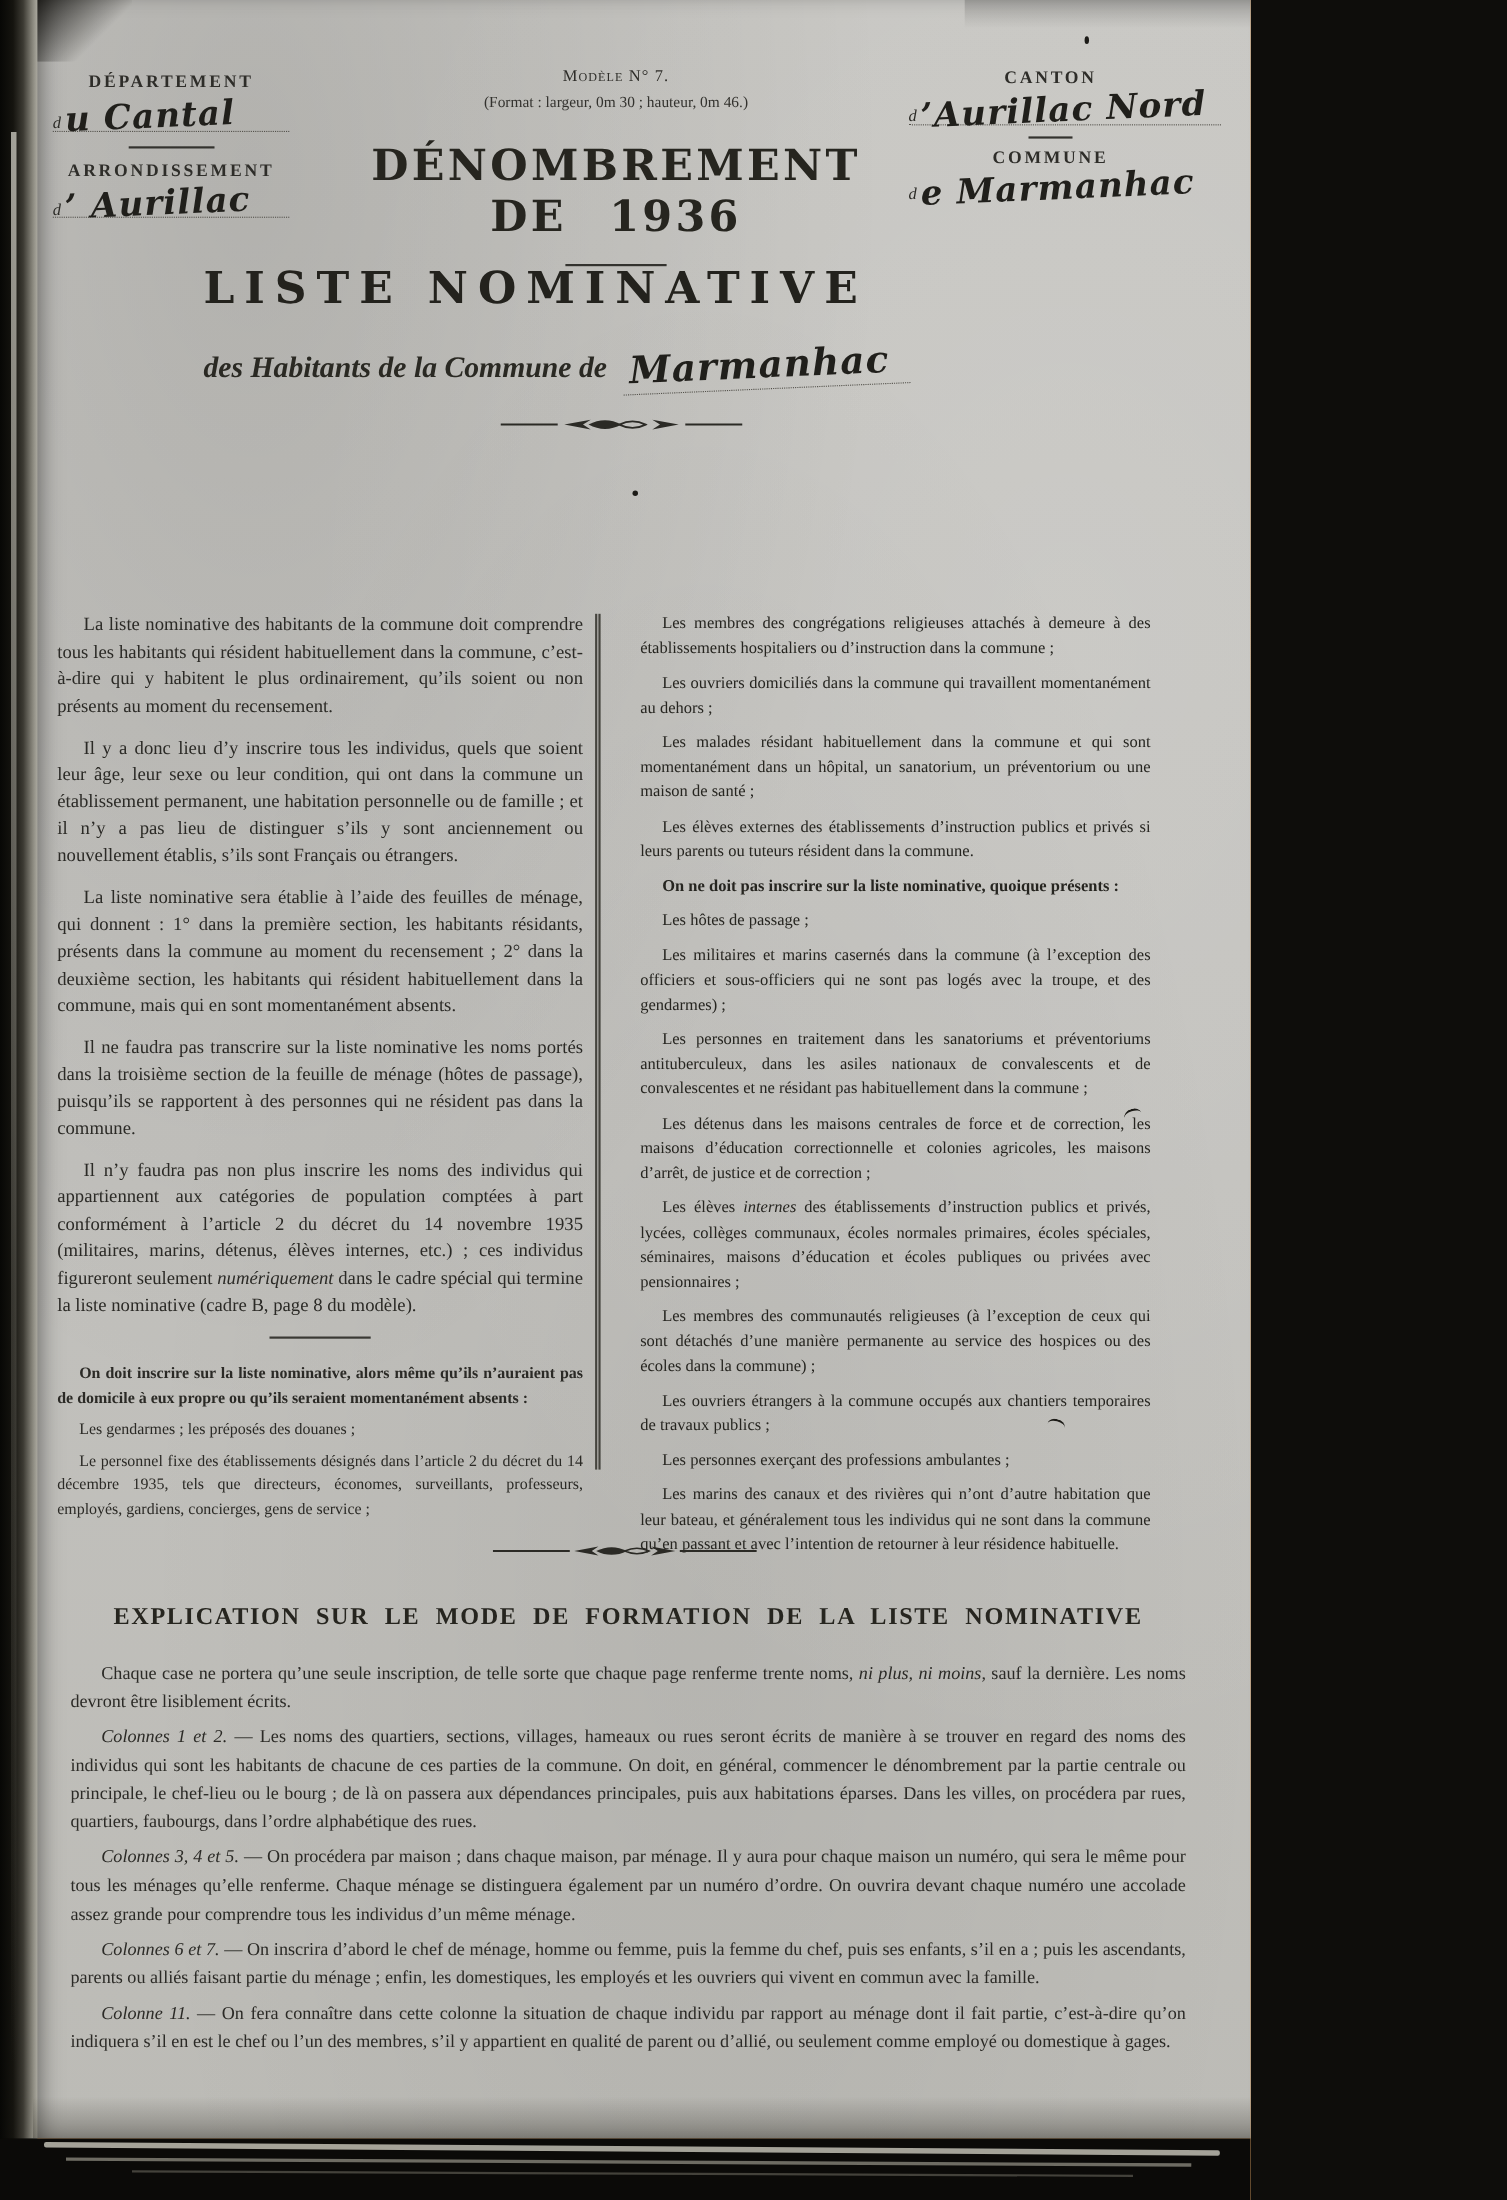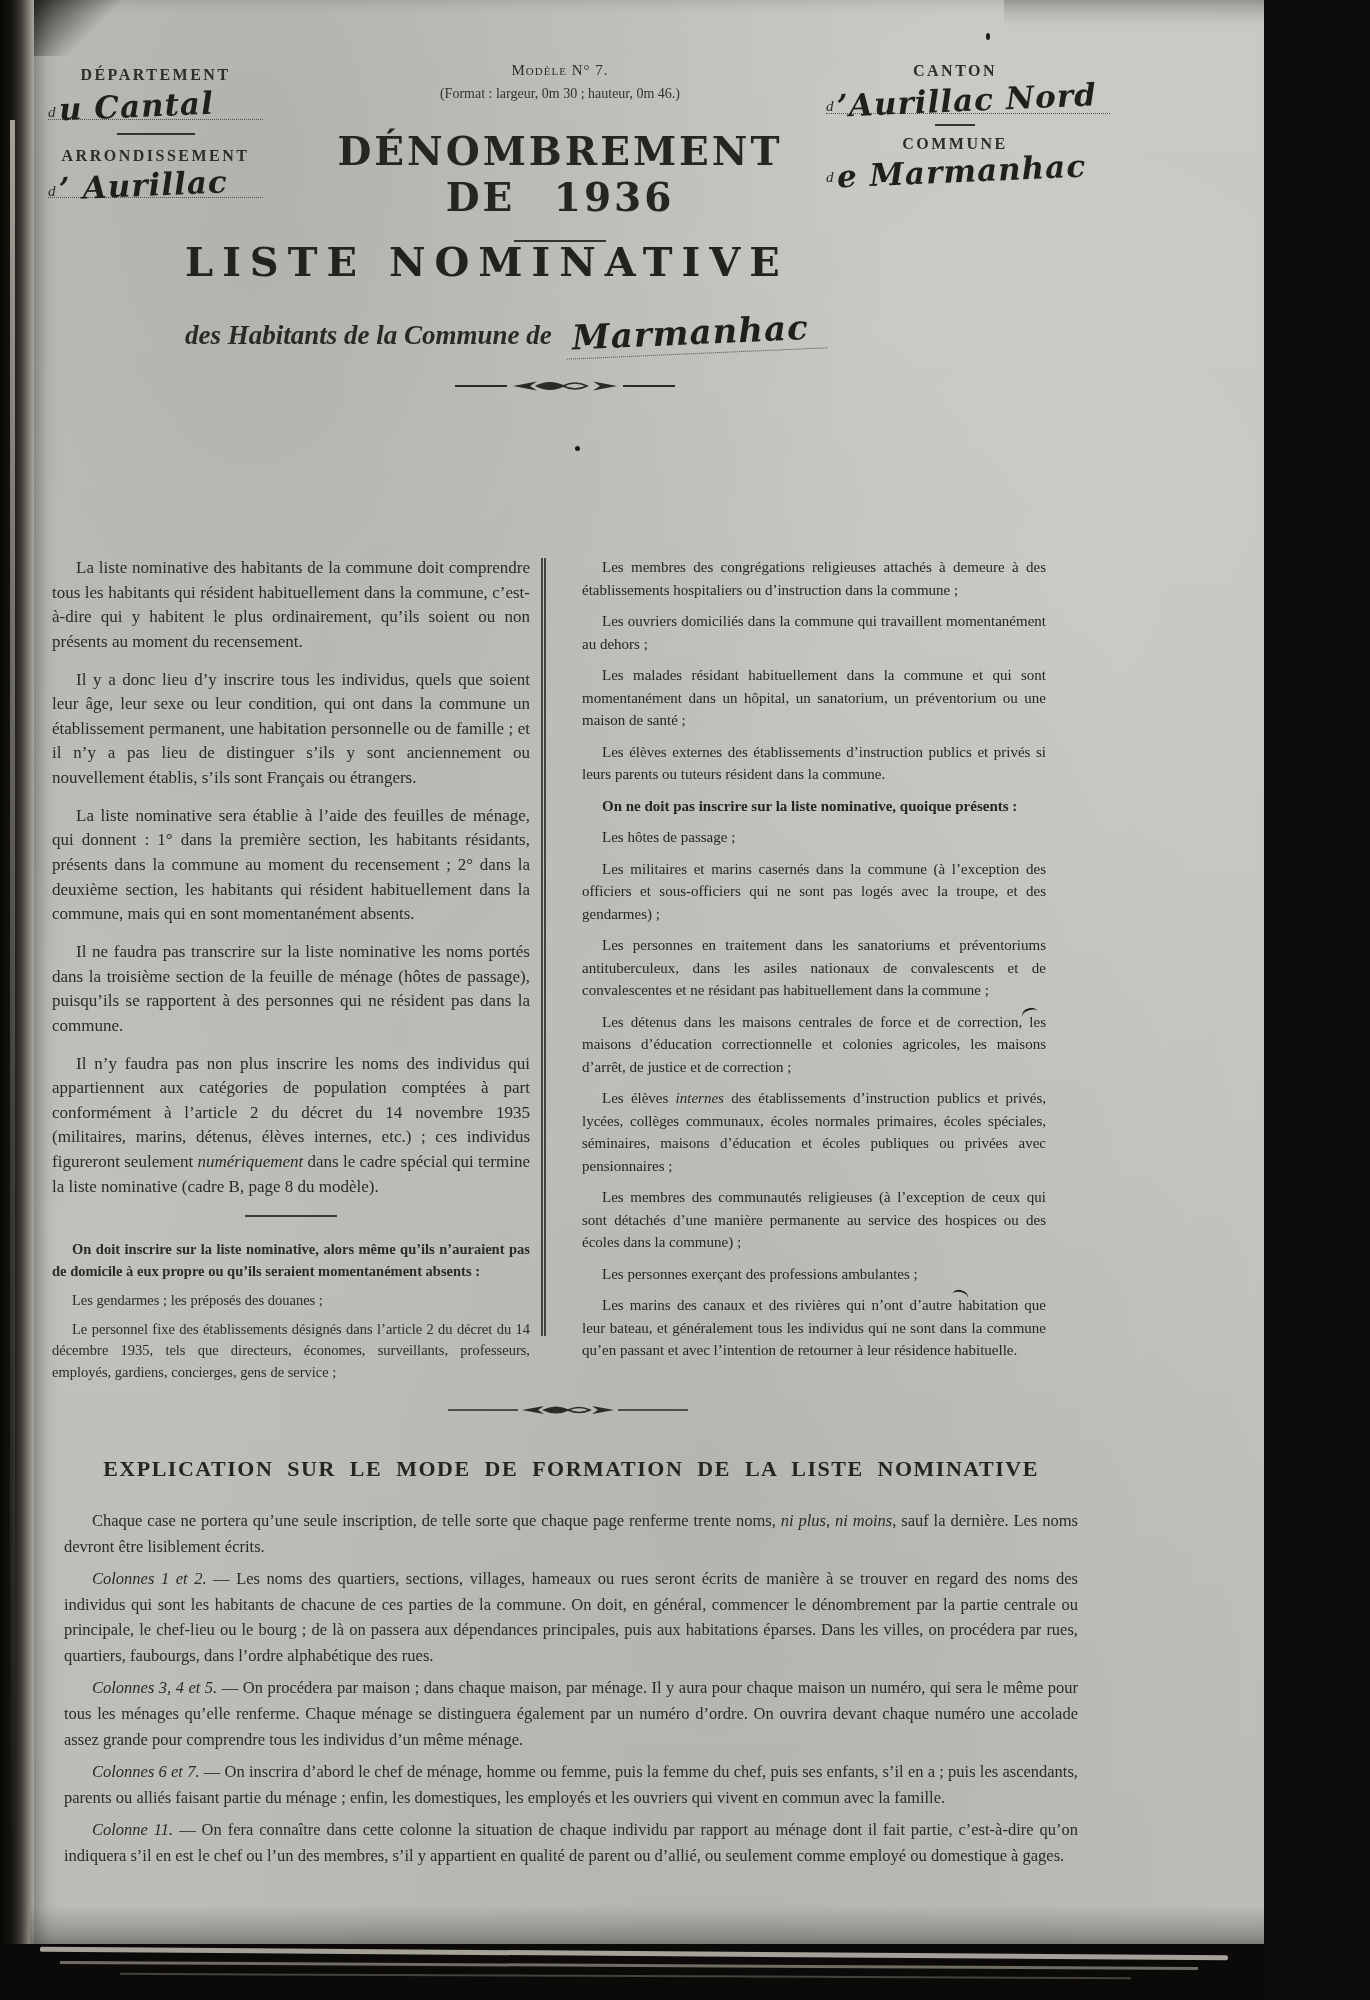--- a/index.html
+++ b/index.html
@@ -1,18 +1,18 @@
 <!DOCTYPE html>
 <html lang="fr"><head>
 <meta charset="utf-8">
 <title>Dénombrement de 1936 — Liste nominative</title>
 <style>
   html,body{margin:0;padding:0;background:#0e0d0b;}
-  .page{position:relative;width:1264px;height:2000px;overflow:hidden;
-        font-family:"Liberation Serif",serif;color:#2b2a26;background:#fdba74;}
+  .page{position:relative;width:1120px;height:2000px;overflow:hidden;
+        font-family:"Liberation Serif",serif;color:#2b2a26;background:#fdba74;padding-left:17px;}
   .paper{position:absolute;left:30px;top:0;right:0;bottom:56px;
          background:
            radial-gradient(ellipse at 18% 8%, rgba(0,0,0,0.10), transparent 45%),
            radial-gradient(ellipse at 85% 30%, rgba(255,255,255,0.10), transparent 55%),
            radial-gradient(ellipse at 55% 75%, rgba(0,0,0,0.05), transparent 60%),
            linear-gradient(180deg,#c7c6c2 0%,#c2c1bd 55%,#bcbbb6 100%);
          box-shadow:inset 14px 0 22px -10px rgba(0,0,0,0.55);}
   .binding{position:absolute;left:0;top:0;width:34px;height:100%;
            background:linear-gradient(90deg,#070705 0%,#15140f 35%,#3c3a33 62%,#8b897f 88%,#aba99f 100%);}
   .binding-sliver{position:absolute;left:10px;top:6%;width:5px;height:88%;
@@ -164,20 +164,21 @@
       <p>Les ouvriers domiciliés dans la commune qui travaillent momentanément au dehors ;</p>
       <p>Les malades résidant habituellement dans la commune et qui sont momentanément dans un hôpital, un sanatorium, un préventorium ou une maison de santé ;</p>
       <p>Les élèves externes des établissements d’instruction publics et privés si leurs parents ou tuteurs résident dans la commune.</p>
       <p class="lead-bold">On ne doit pas inscrire sur la liste nominative, quoique présents :</p>
       <p>Les hôtes de passage ;</p>
       <p>Les militaires et marins casernés dans la commune (à l’exception des officiers et sous-officiers qui ne sont pas logés avec la troupe, et des gendarmes) ;</p>
       <p>Les personnes en traitement dans les sanatoriums et préventoriums antituberculeux, dans les asiles nationaux de convalescents et de convalescentes et ne résidant pas habituellement dans la commune ;</p>
       <p>Les détenus dans les maisons centrales de force et de correction, les maisons d’éducation correctionnelle et colonies agricoles, les maisons d’arrêt, de justice et de correction ;</p>
       <p><span>Les élèves </span><em class="word">internes</em><span> des établissements d’instruction publics et privés, lycées, collèges communaux, écoles normales primaires, écoles spéciales, séminaires, maisons d’éducation et écoles publiques ou privées avec pensionnaires ;</span></p>
       <p>Les membres des communautés religieuses (à l’exception de ceux qui sont détachés d’une manière permanente au service des hospices ou des écoles dans la commune) ;</p>
+      <p>Les ouvriers étrangers à la commune occupés aux chantiers temporaires de travaux publics ;</p>
       <p>Les personnes exerçant des professions ambulantes ;</p>
       <p>Les marins des canaux et des rivières qui n’ont d’autre habitation que leur bateau, et généralement tous les individus qui ne sont dans la commune qu’en passant et avec l’intention de retourner à leur résidence habituelle.</p>
     </div>
   </div>
 
   <svg class="ornament ornament-2" width="240" height="16" viewBox="0 0 240 16">
     <line x1="0" y1="8" x2="70" y2="8" stroke="currentColor" stroke-width="1.6"></line>
     <path d="M74 8 L96 4 L90 8 L96 12 Z" fill="currentColor"></path>
     <path d="M94 8 Q108 1 122 8 Q108 15 94 8 Z" fill="currentColor"></path>
     <path d="M120 8 Q131 3 142 8 Q131 13 120 8 Z" fill="none" stroke="currentColor" stroke-width="1.4"></path>

